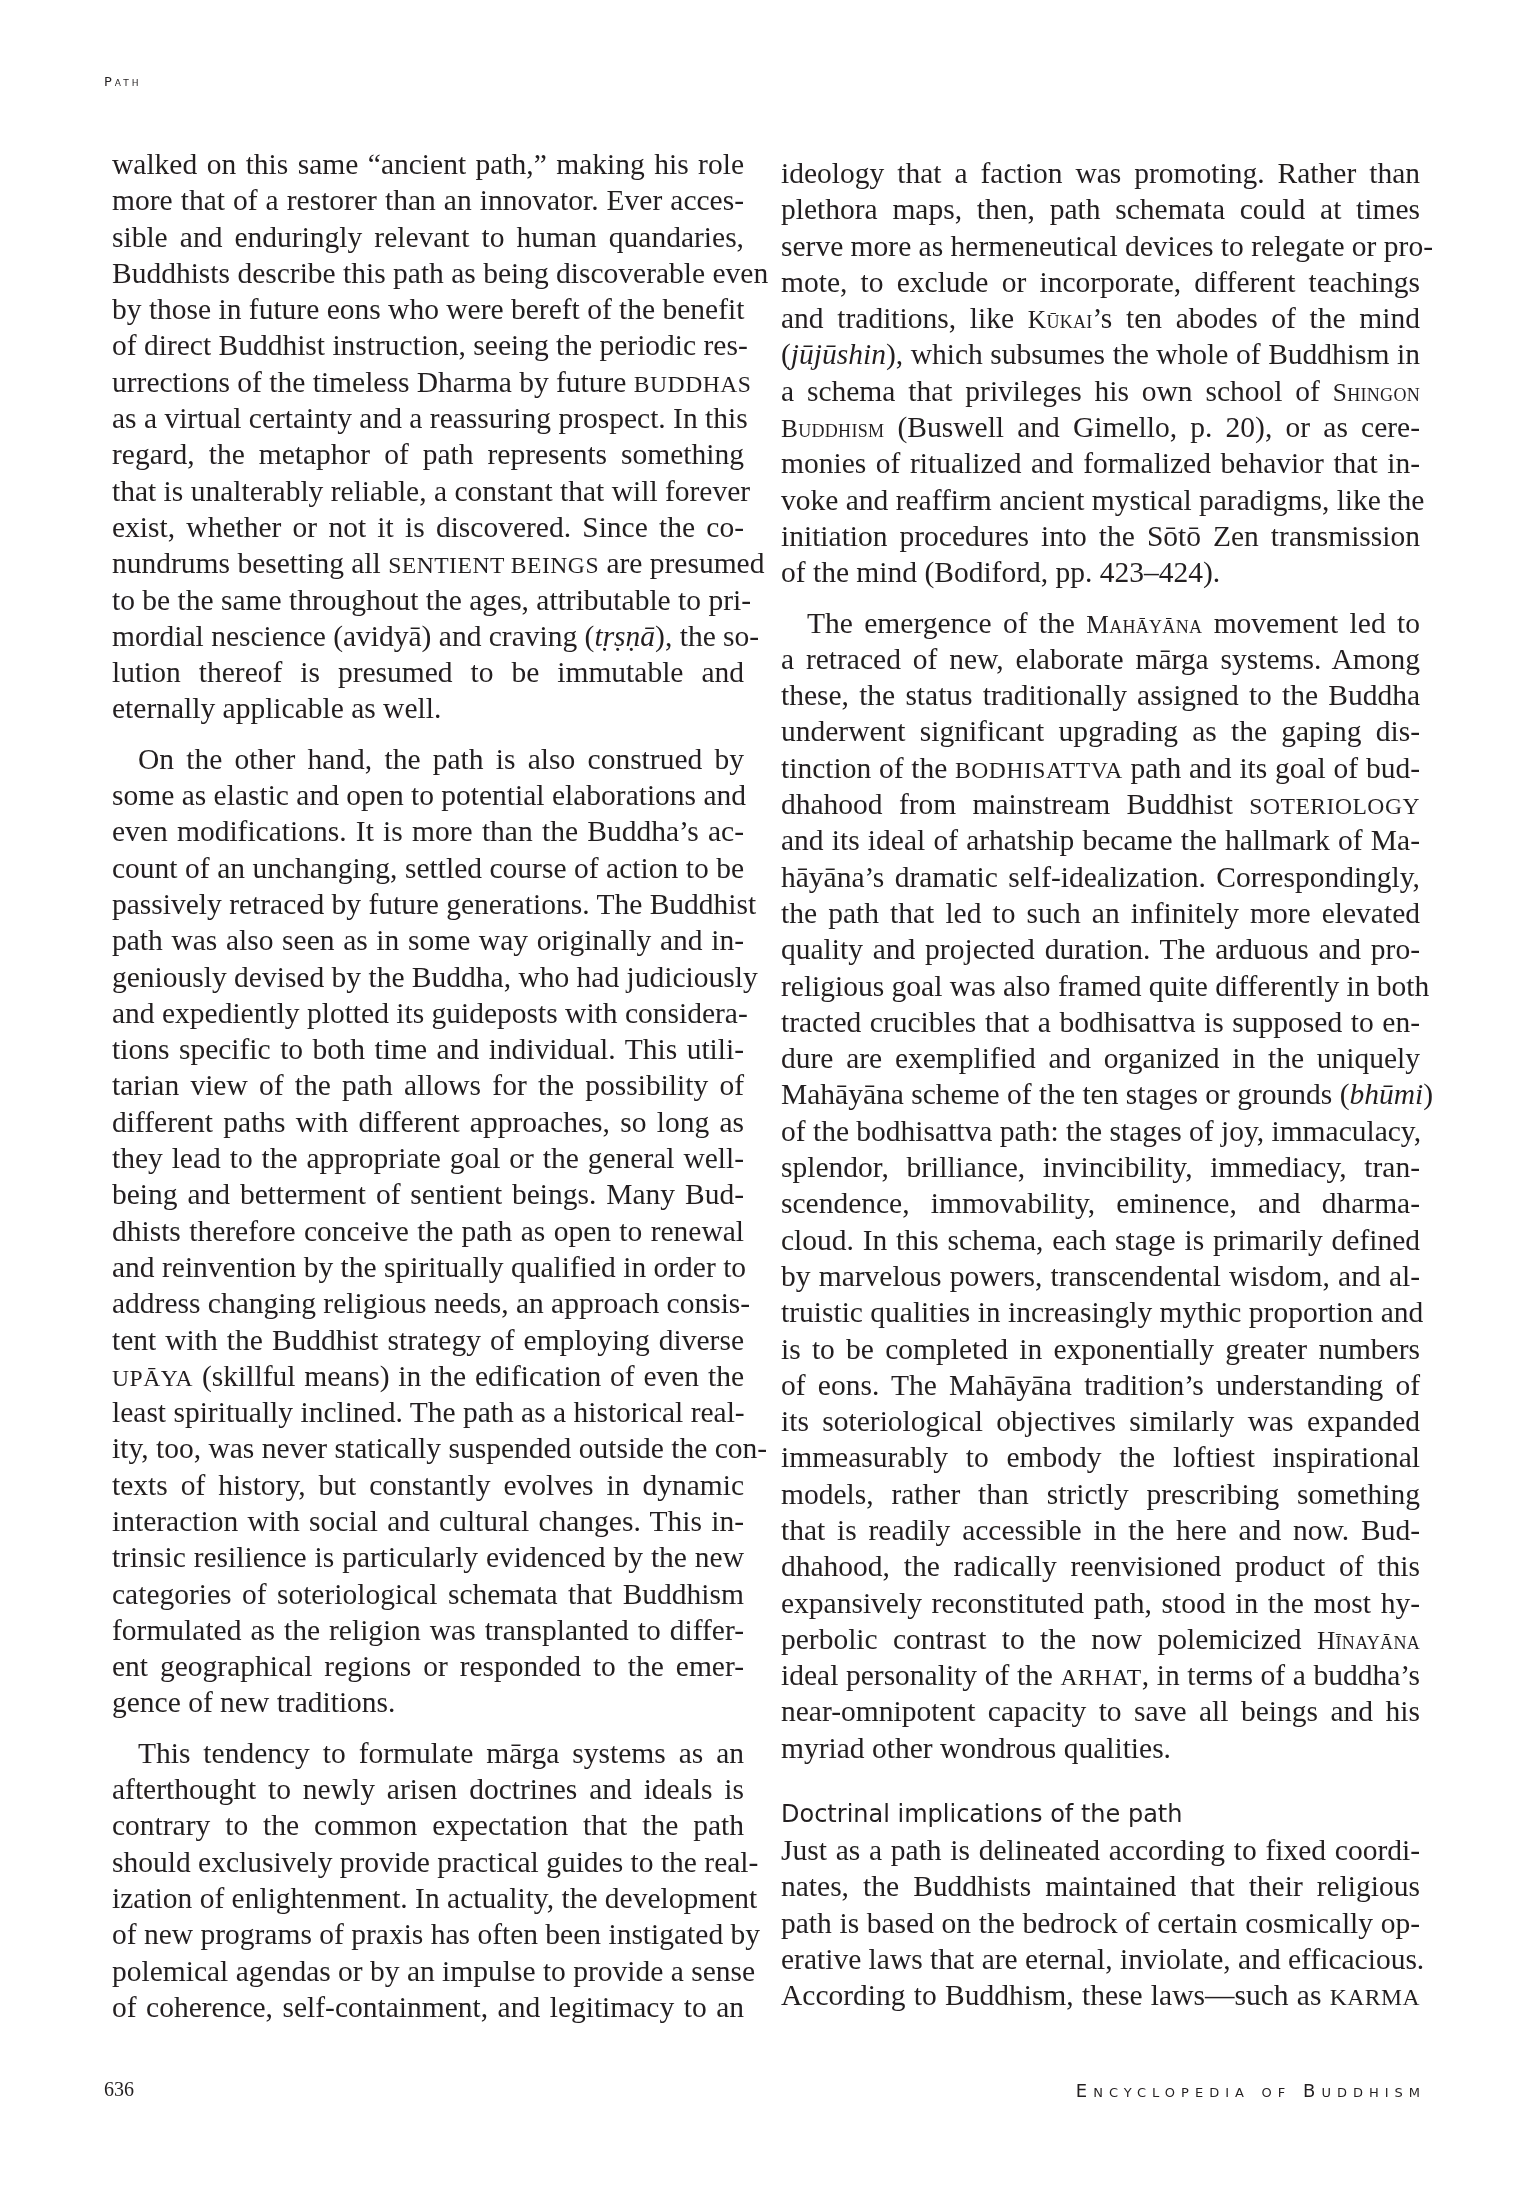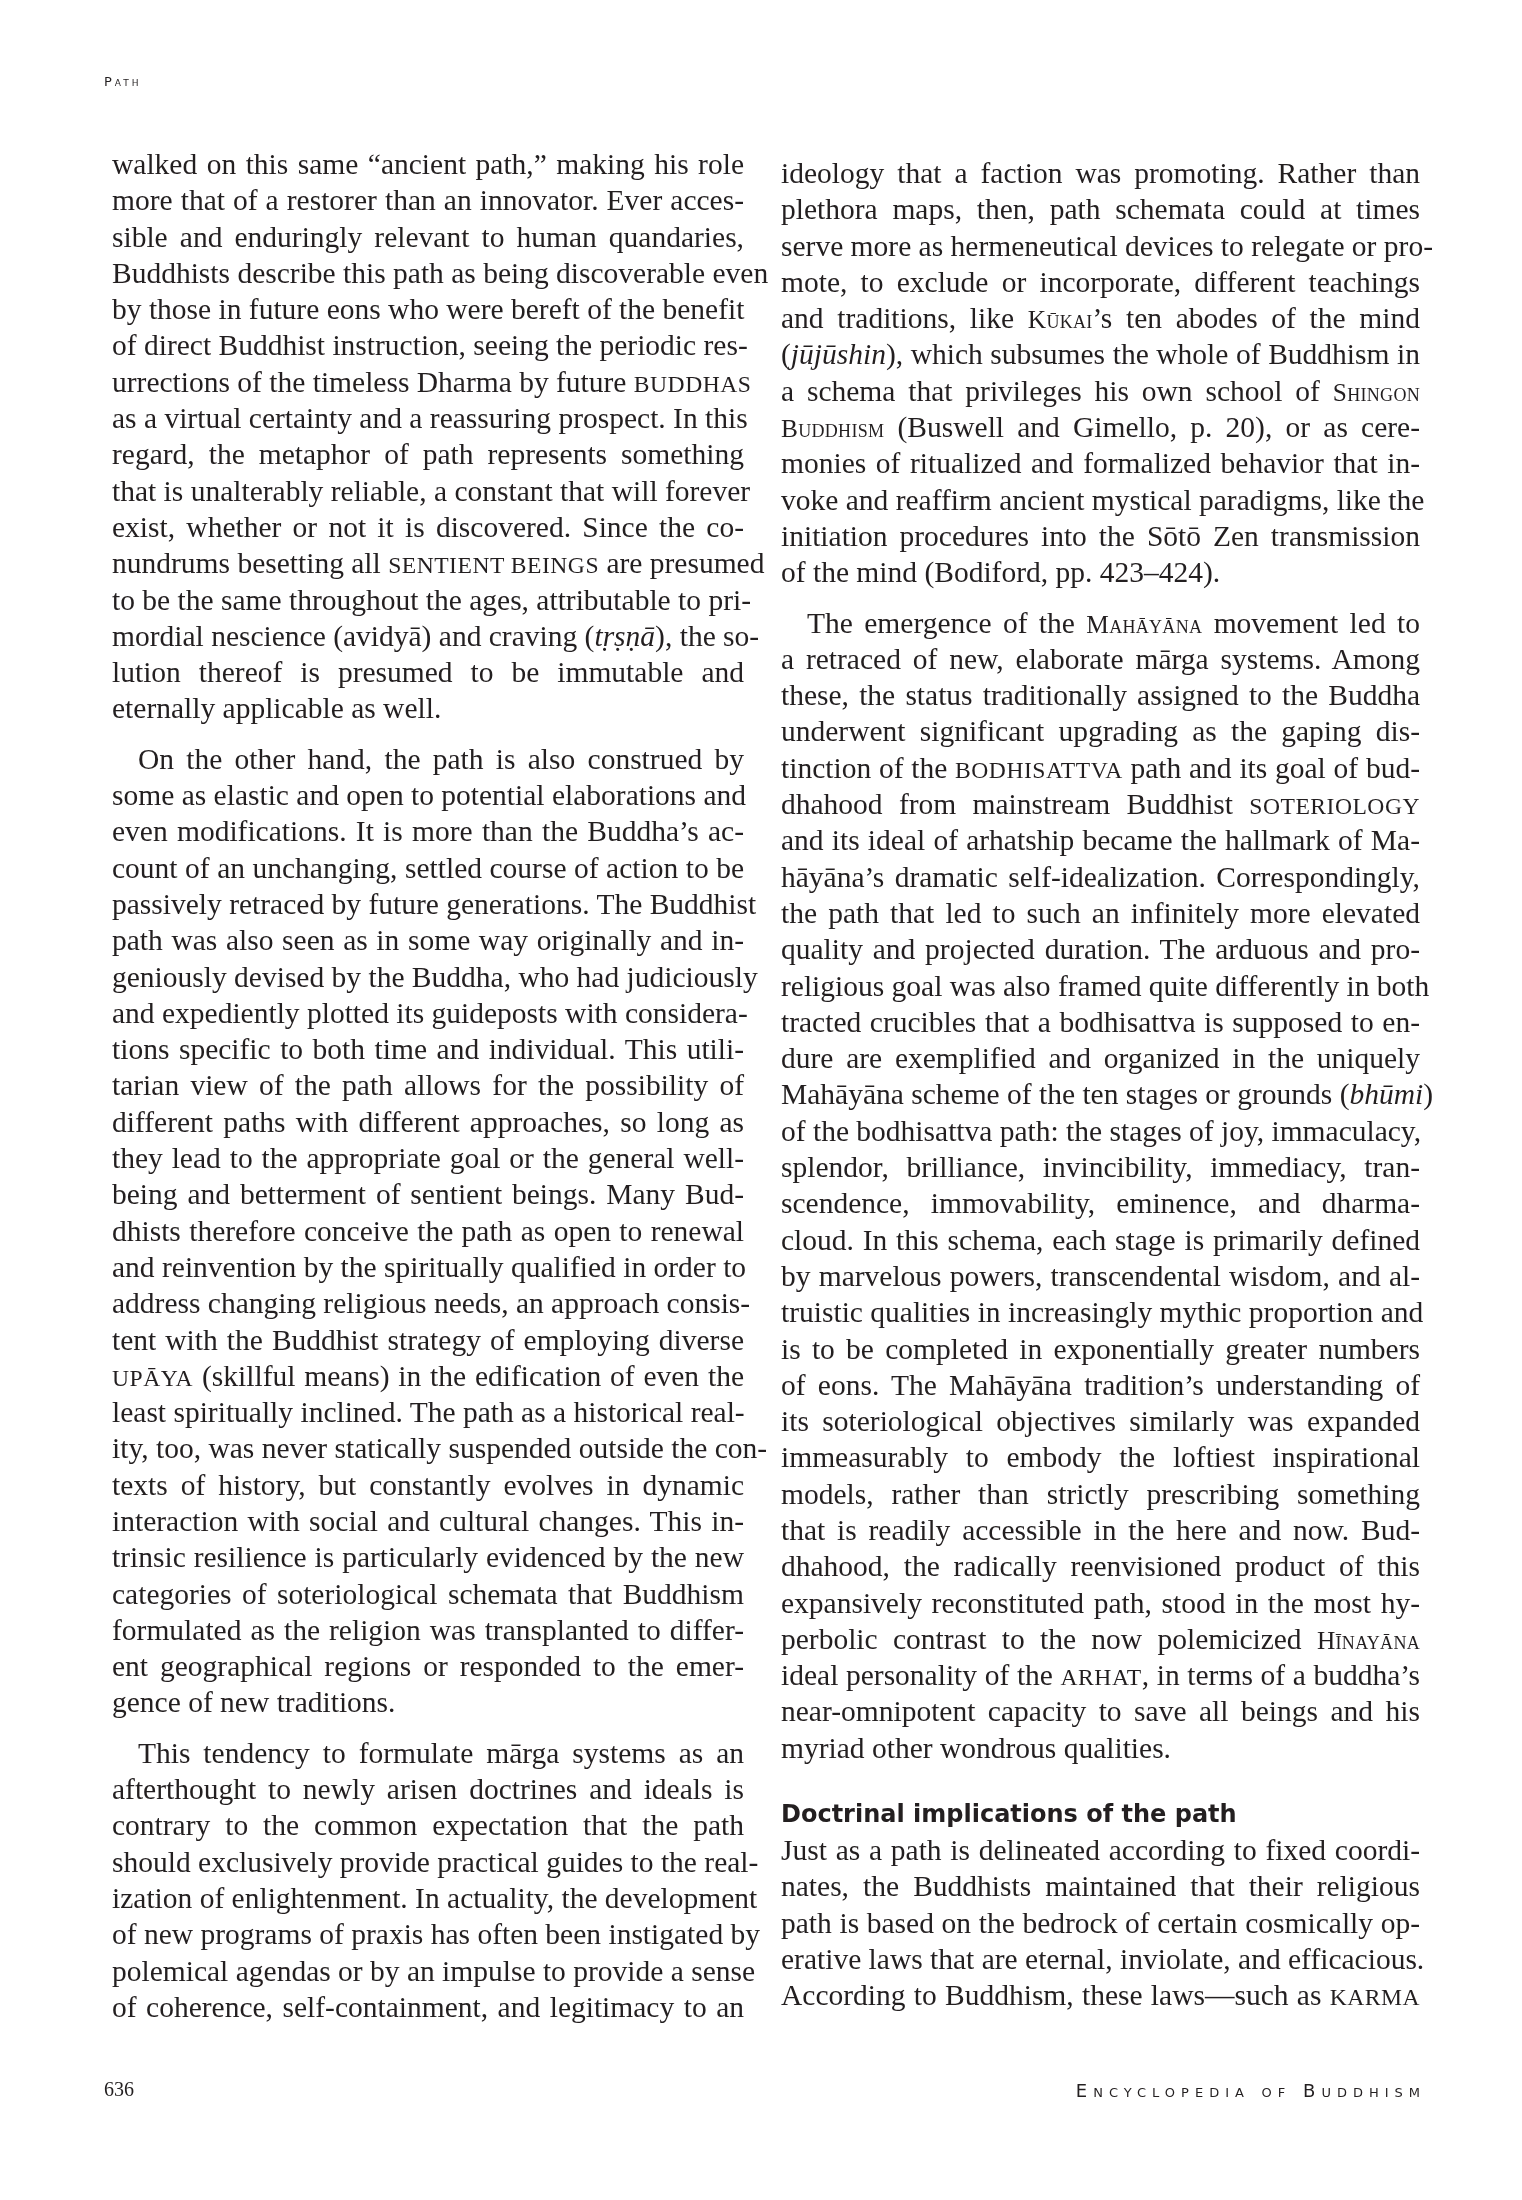--- a/index.html
+++ b/index.html
@@ -16,21 +16,21 @@
   .line {
     display: block; height: 36.3px; line-height: 36.3px; white-space: nowrap;
     text-align: justify; text-align-last: justify; overflow: visible;
   }
   .line.last { text-align-last: left; }
   .line.indent { padding-left: 26px; }
   .sc { font-variant: small-caps; font-size: 0.86em; letter-spacing: 0.3px; }
   .scl { font-size: 0.8em; letter-spacing: 0.5px; }
   .it { font-style: italic; }
   .section-heading {
-    font-family: "DejaVu Sans", sans-serif; font-weight: bold; font-size: 24px;
+    font-family: "DejaVu Sans", sans-serif; font-weight: normal; font-size: 24px;
     height: 36px; line-height: 36px; margin-top: 30px; color: #231f20;
   }
   .folio {
     position: absolute; left: 104px; top: 2078px;
     font-family: "Liberation Serif", serif; font-size: 20px;
   }
   .footer-title {
     position: absolute; right: 96px; top: 2080px;
     font-family: "DejaVu Sans", sans-serif; font-size: 18px; letter-spacing: 6px;
     font-variant: small-caps;

